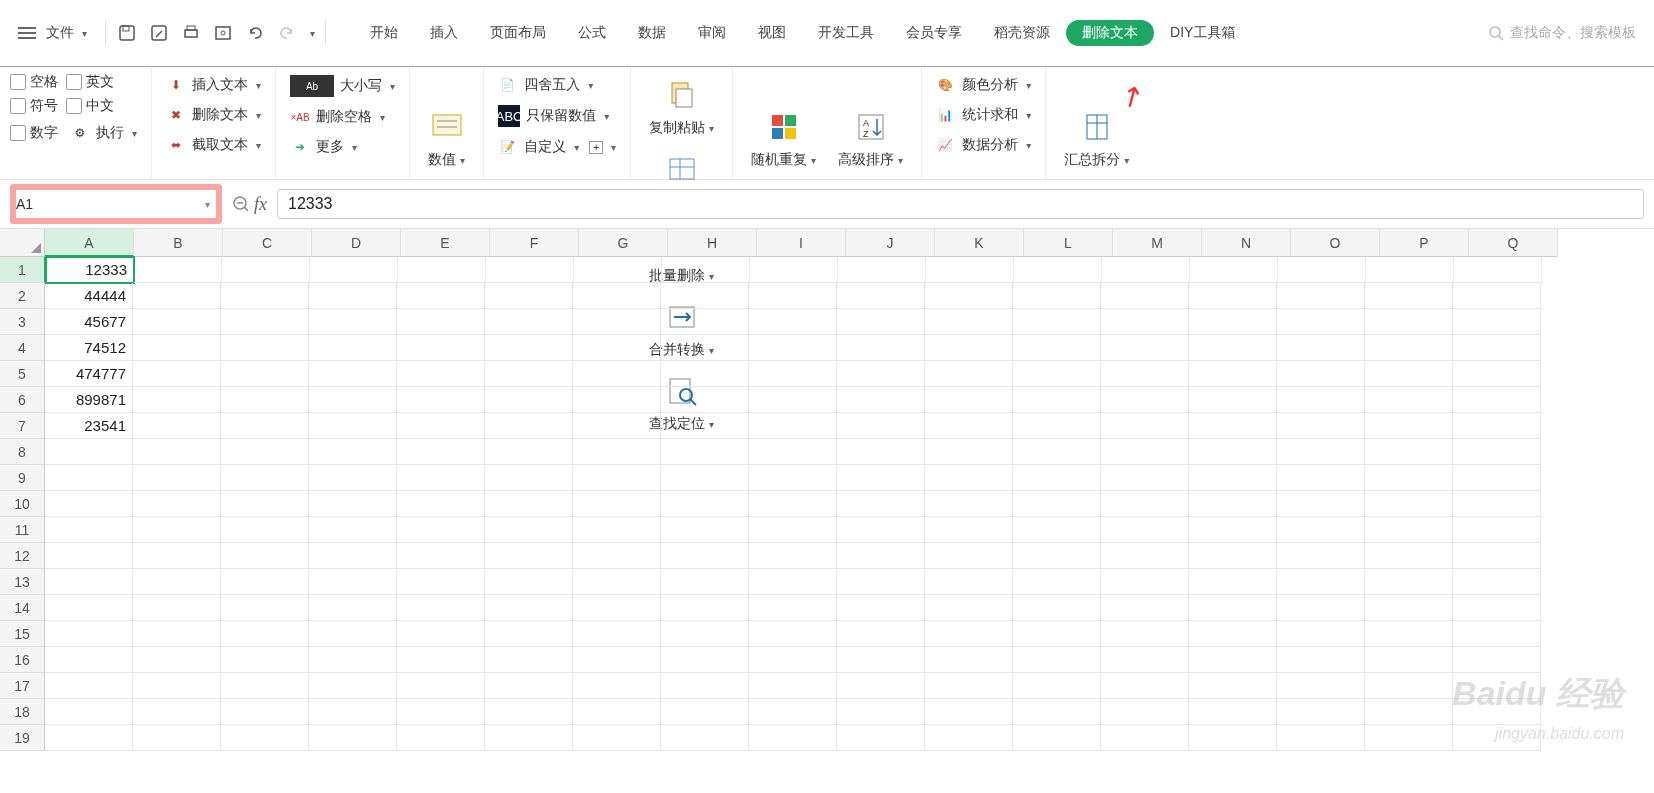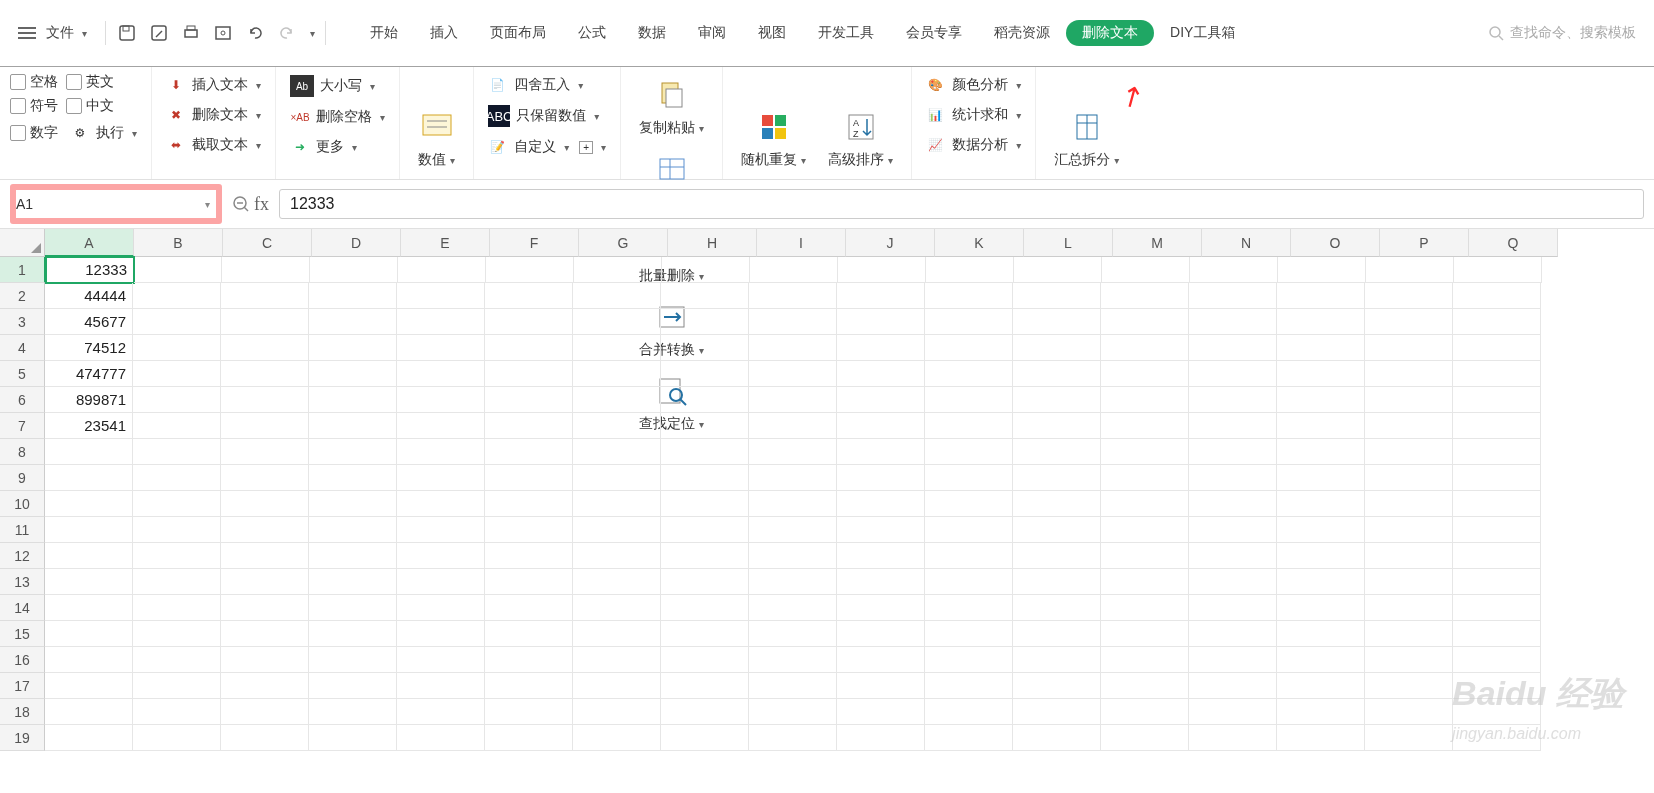--- a/index.html
+++ b/index.html
@@ -35,21 +35,21 @@
 .corner{width:44px;border-right:1px solid #ccc;border-bottom:1px solid #ccc;background:#f4f4f4;position:relative}
 .corner::after{content:"";position:absolute;right:3px;bottom:3px;width:0;height:0;border-style:solid;border-width:0 0 10px 10px;border-color:transparent transparent #999 transparent}
 .ch{width:88px;text-align:center;border-right:1px solid #ddd;border-bottom:1px solid #ccc;background:#f4f4f4;line-height:28px;color:#555;cursor:pointer}
 .ch.sel{background:#d8f0e2;border-bottom:2px solid #1fa764}
 .row{display:flex;height:26px}
 .rh{width:44px;text-align:center;border-right:1px solid #ccc;border-bottom:1px solid #ddd;background:#f4f4f4;line-height:26px;color:#555;cursor:pointer}
 .rh.sel{background:#d8f0e2;border-right:2px solid #1fa764}
 .cell{width:88px;border-right:1px solid #e6e6e6;border-bottom:1px solid #e6e6e6;line-height:26px;padding:0 6px;text-align:right;font-size:15px;color:#222;box-sizing:border-box}
 .cell.active{outline:2px solid #1fa764;outline-offset:-1px;background:#fff}
 .arrow-annotation{position:absolute;left:1120px;top:80px;color:#ff2a2a;font-size:28px;transform:rotate(-30deg)}
-.watermark{position:fixed;right:30px;bottom:50px;color:rgba(200,200,200,.6);font-size:34px;font-weight:bold;font-style:italic;pointer-events:none}
+.watermark{position:fixed;right:30px;bottom:50px;color:rgba(200,200,200,.6);text-align:right;font-size:34px;font-weight:bold;font-style:italic;pointer-events:none}
 .watermark .sub{font-size:16px;font-weight:normal;display:block;margin-top:8px}
 svg{display:block}
 </style>
 </head>
 <body>
 
 <div class="topbar">
   <div class="file-menu">
     <div class="hamburger">
         <div></div>
@@ -171,21 +171,21 @@
       </div>
     <div class="rb">
         <span class="ico" style="color:#c0392b">⬌</span>
         <span>截取文本</span>
         <span class="caret">▾</span>
       </div>
   </div>
 
   <div class="rgroup">
     <div class="rb">
-        <span class="ico" style="background:#333;color:#fff;font-size:10px;padding:1px 2px">Ab</span>
+        <span class="ico" style="background:#333;color:#fff;font-size:10px;padding:1px 12px">Ab</span>
         <span>大小写</span>
         <span class="caret">▾</span>
       </div>
     <div class="rb">
         <span class="ico" style="color:#c0392b;font-size:10px">×AB</span>
         <span>删除空格</span>
         <span class="caret">▾</span>
       </div>
     <div class="rb">
         <span class="ico" style="color:#27ae60">➜</span>
@@ -368,21 +368,21 @@
   <div class="namebox">
     <span>A1</span>
     <span class="dd">▾</span>
   </div>
   <div class="fxico">
     <svg width="18" height="18" viewBox="0 0 18 18">
         <circle cx="8" cy="8" r="6" fill="none" stroke="#888" stroke-width="1.5"></circle>
         <line x1="5" y1="8" x2="11" y2="8" stroke="#888" stroke-width="1.5"></line>
         <line x1="12" y1="12" x2="16" y2="16" stroke="#888" stroke-width="1.5"></line>
       </svg>
-    <span style="font-family:serif;font-size:18px">fx</span>
+    <span style="font-style:italic;font-family:serif;font-size:18px">fx</span>
   </div>
   <input class="fxinput" value="12333" style="">
 </div>
 
 <div class="grid">
   <div class="colhdrs" id="colhdrs">
     <div class="corner"></div>
   <div class="ch sel">A</div>
       <div class="ch">B</div>
       <div class="ch">C</div>

